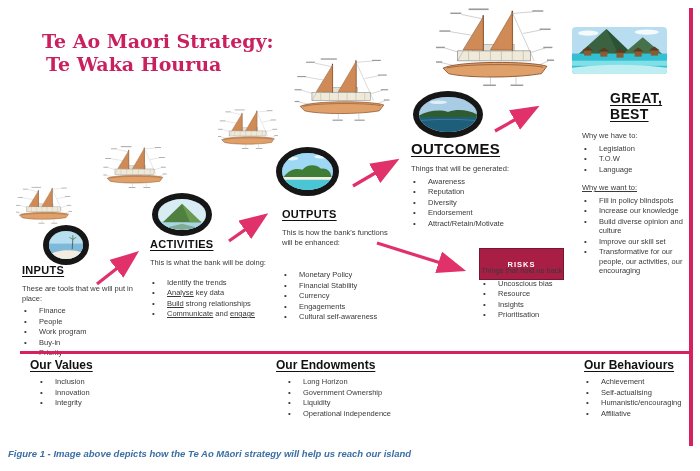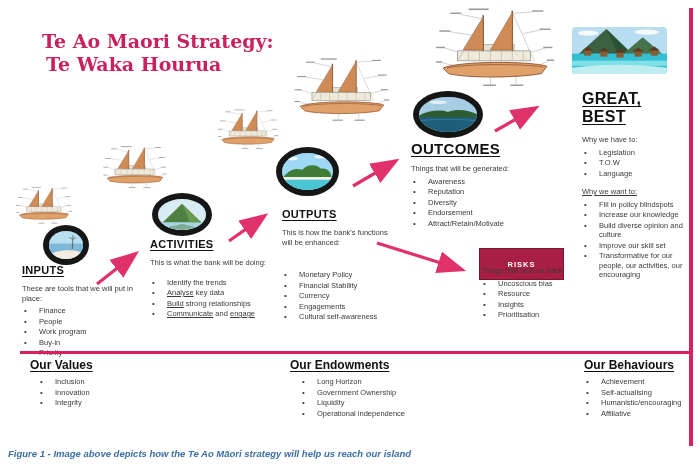--- a/index.html
+++ b/index.html
@@ -5,21 +5,21 @@
   html,body{margin:0;padding:0;background:#fff;}
   #canvas{position:relative;width:700px;height:471px;background:#fff;overflow:hidden;
           font-family:"Liberation Sans",sans-serif;color:#333;}
   .abs{position:absolute;}
 
   
   .title{font-family:"DejaVu Serif",serif;font-weight:bold;font-size:19px;line-height:23px;color:#c9215f;}
 
   
   .stage-h{font-weight:bold;color:#111;text-decoration:underline;text-underline-offset:2px;letter-spacing:.3px;}
-  .h11{font-size:11px;} .h12{font-size:15px;} .h13{font-size:16px;}
+  .h11{font-size:11px;} .h12{font-size:15px;} .h13{font-size:14px;margin-left:28px;}
 
   .small{font-size:7.5px;line-height:9.5px;color:#3a3a3a;}
 
   ul.blist{list-style:none;margin:3px 0 0 0;padding:0;}
   ul.blist li{position:relative;padding-left:17px;margin:0 0 1px 0;font-size:7.5px;line-height:9.5px;color:#3a3a3a;}
   ul.blist li::before{content:"\2022";position:absolute;left:2px;top:0;font-size:8px;color:#3a3a3a;}
   .ul{text-decoration:underline;}
 
   
   .badge{position:absolute;border:6px solid #161616;border-radius:50%;overflow:hidden;box-sizing:border-box;background:#9cc8e0;box-shadow:inset 0 0 0 1px #444;}
@@ -282,21 +282,21 @@
 
   <div class="abs" style="left:30px;top:358px;width:170px;">
     <div class="foot-h">Our Values</div>
     <ul class="blist" style="margin-top:5px;margin-left:8px;">
       <li>Inclusion</li>
       <li>Innovation</li>
       <li>Integrity</li>
     </ul>
   </div>
 
-  <div class="abs" style="left:290px;top:358px;width:190px;">
+  <div class="abs" style="left:276px;top:358px;width:190px;">
     <div class="foot-h">Our Endowments</div>
     <ul class="blist" style="margin-top:5px;margin-left:10px;">
       <li>Long Horizon</li>
       <li>Government Ownership</li>
       <li>Liquidity</li>
       <li>Operational independence</li>
     </ul>
   </div>
 
   <div class="abs" style="left:584px;top:358px;width:104px;">

